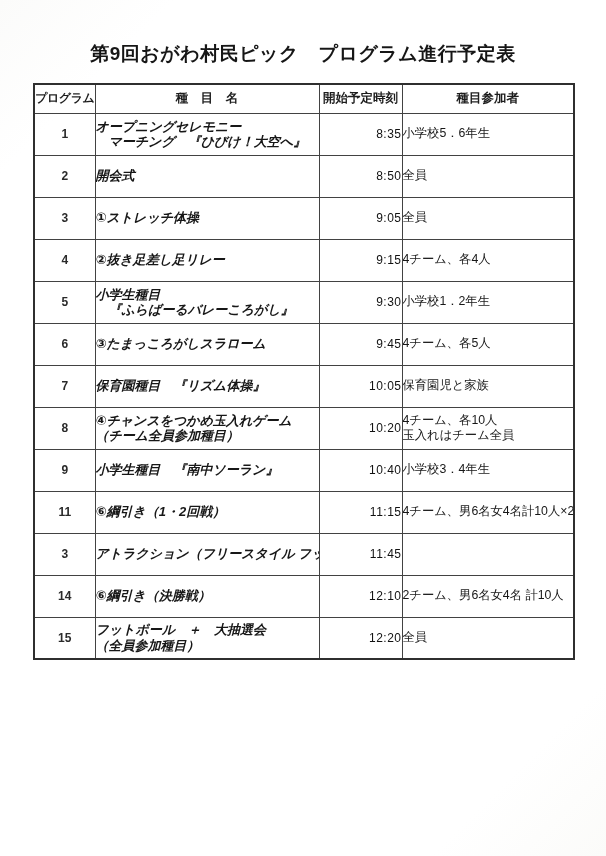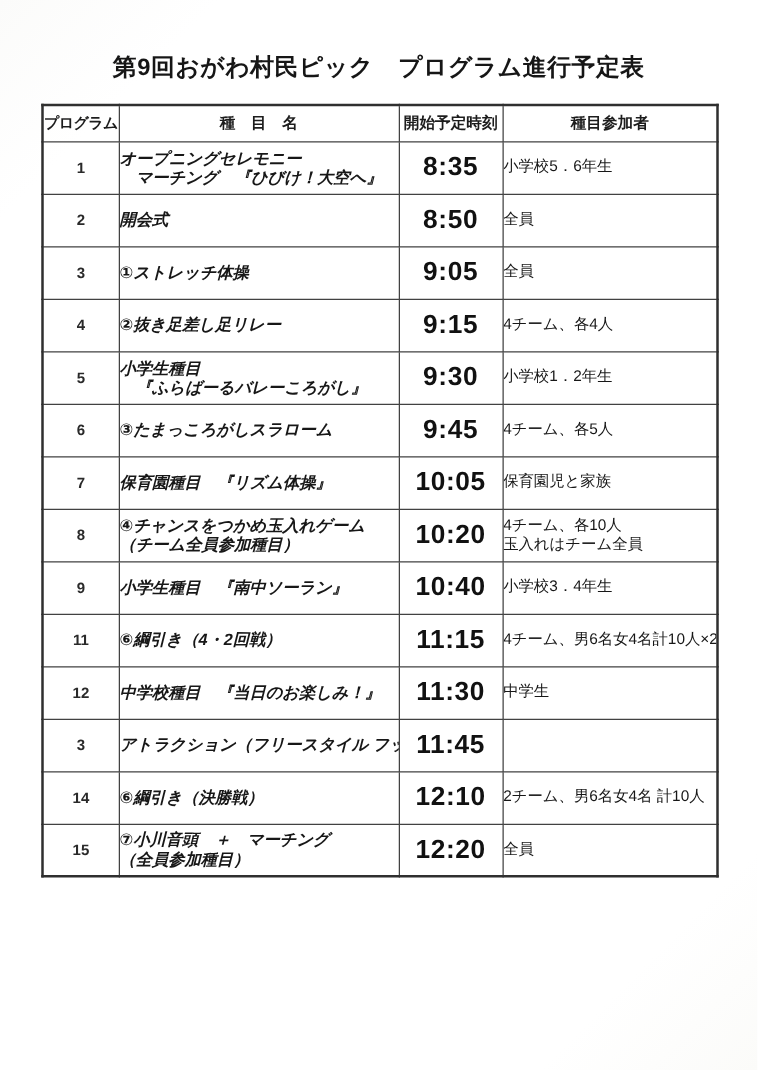--- a/index.html
+++ b/index.html
@@ -61,23 +61,23 @@
   .c-event {
     font-style: italic;
     font-weight: bold;
     font-size: 13px;
     color: #171717;
     padding-left: 8px;
     padding-right: 2px;
   }
   .c-event .line { line-height: 15.5px; white-space: pre; }
   .c-time {
-    text-align: center;
-    font-weight: bold;
-    font-size: 21px;
+    text-align: right;
+    font-weight: normal;
+    font-size: 12px;
     color: #111111;
     letter-spacing: 0.5px;
   }
   .c-part {
     font-size: 12.3px;
     color: #171717;
     padding-left: 7px;
     padding-right: 1px;
   }
   .c-part .line { line-height: 15.5px; white-space: nowrap; }
@@ -195,35 +195,25 @@
             <div class="line">小学生種目　『南中ソーラン』</div>
           </td>
           <td class="c-time">10:40</td>
           <td class="c-part">
             <div class="line">小学校3．4年生</div>
           </td>
         </tr>
         <tr>
           <td class="c-no">11</td>
           <td class="c-event">
-            <div class="line">⑥綱引き（4・2回戦）</div>
+            <div class="line">⑥綱引き（1・2回戦）</div>
           </td>
           <td class="c-time">11:15</td>
           <td class="c-part">
             <div class="line">4チーム、男6名女4名計10人×2</div>
-          </td>
-        </tr>
-        <tr>
-          <td class="c-no">12</td>
-          <td class="c-event">
-            <div class="line">中学校種目　『当日のお楽しみ！』</div>
-          </td>
-          <td class="c-time">11:30</td>
-          <td class="c-part">
-            <div class="line">中学生</div>
           </td>
         </tr>
         <tr>
           <td class="c-no">3</td>
           <td class="c-event">
             <div class="line">アトラクション（フリースタイル フットボール）</div>
           </td>
           <td class="c-time">11:45</td>
           <td class="c-part"></td>
         </tr>
@@ -233,21 +223,21 @@
             <div class="line">⑥綱引き（決勝戦）</div>
           </td>
           <td class="c-time">12:10</td>
           <td class="c-part">
             <div class="line">2チーム、男6名女4名 計10人</div>
           </td>
         </tr>
         <tr>
           <td class="c-no">15</td>
           <td class="c-event">
-            <div class="line">⑦小川音頭　＋　マーチング</div>
+            <div class="line">フットボール　＋　大抽選会</div>
             <div class="line">（全員参加種目）</div>
           </td>
           <td class="c-time">12:20</td>
           <td class="c-part">
             <div class="line">全員</div>
           </td>
         </tr>
       </tbody>
   </table>
 

